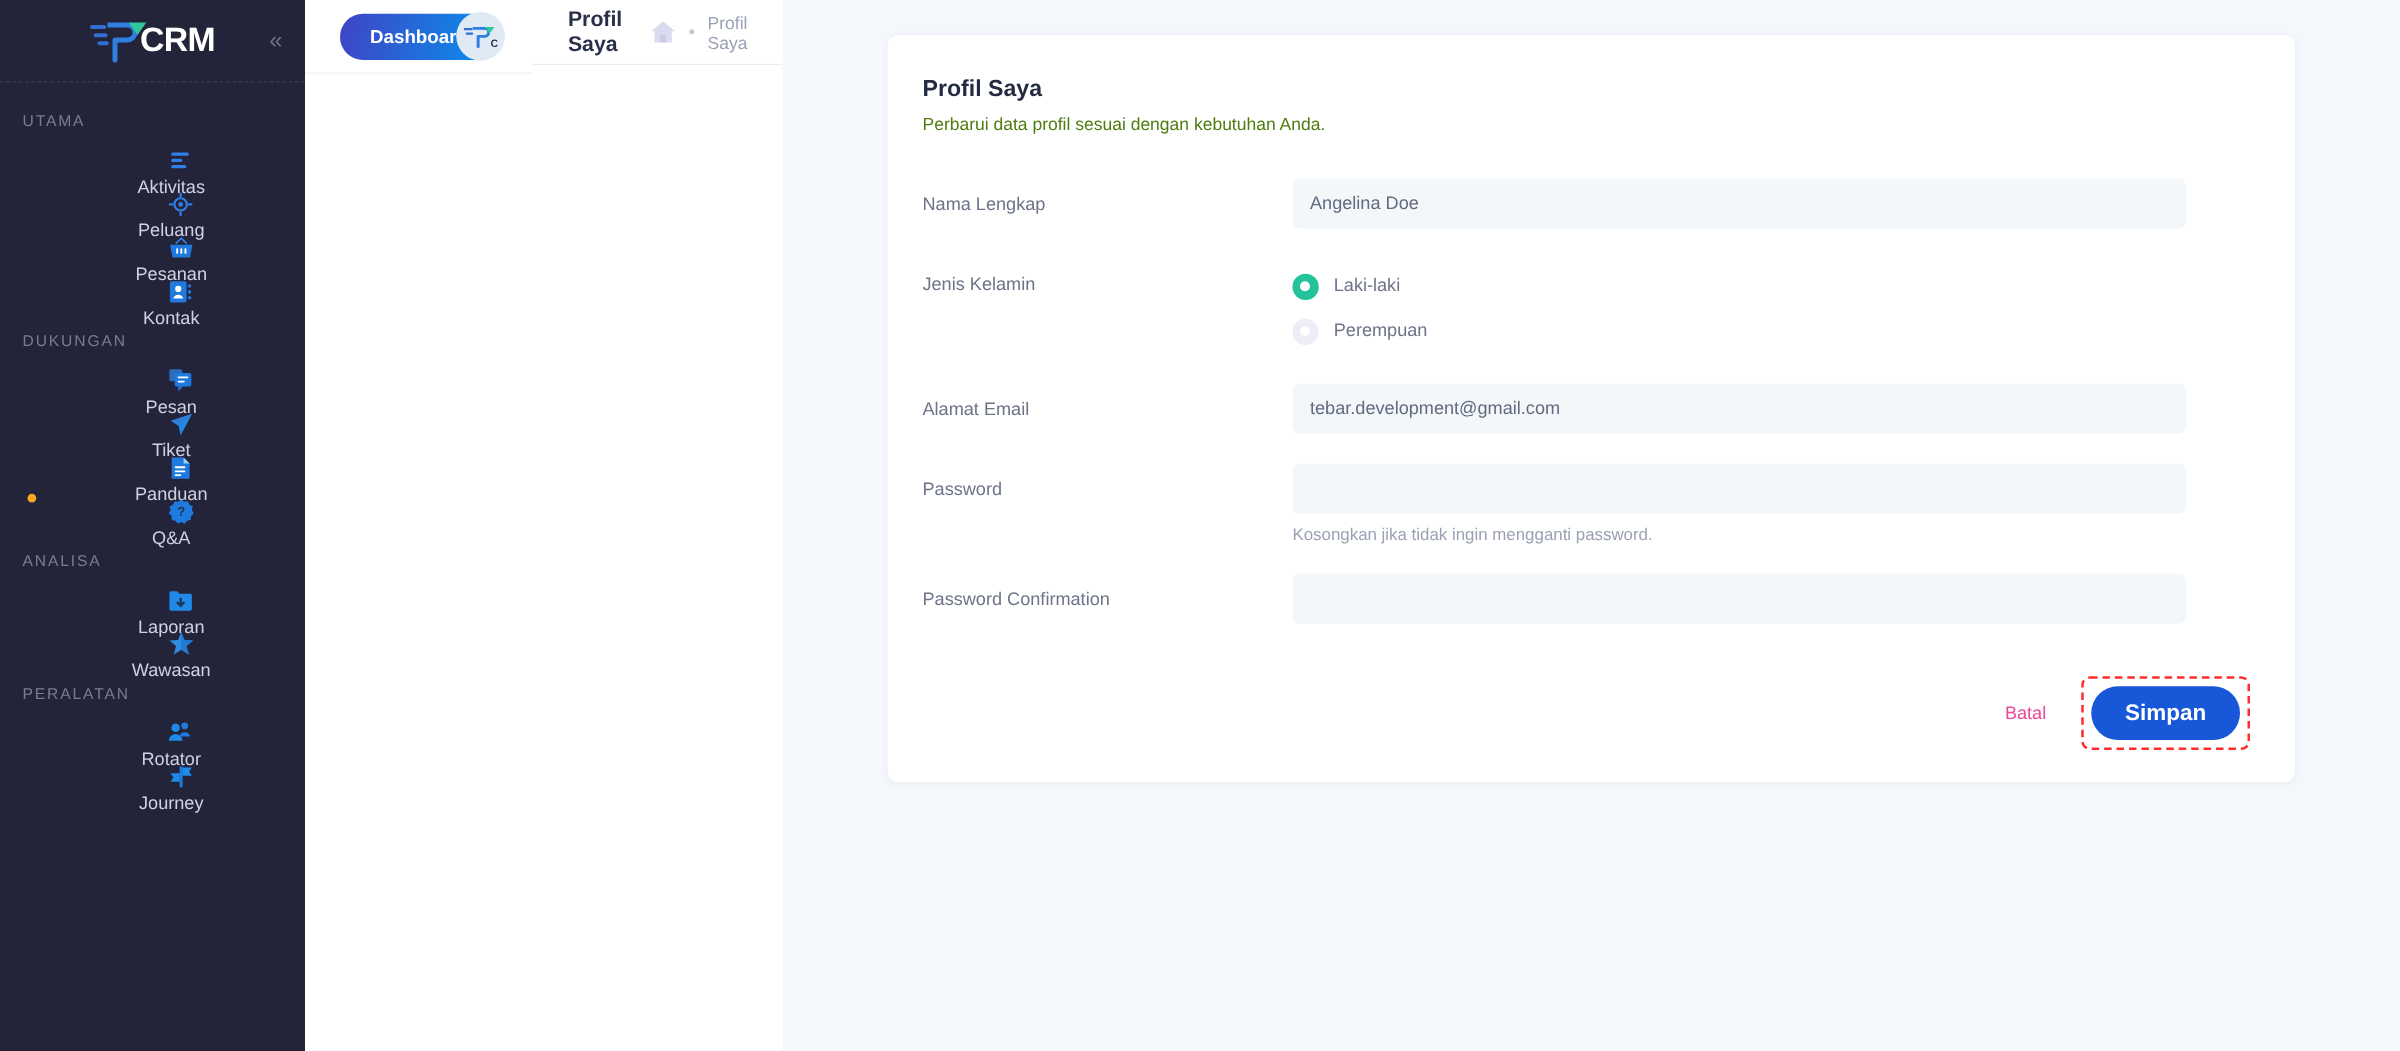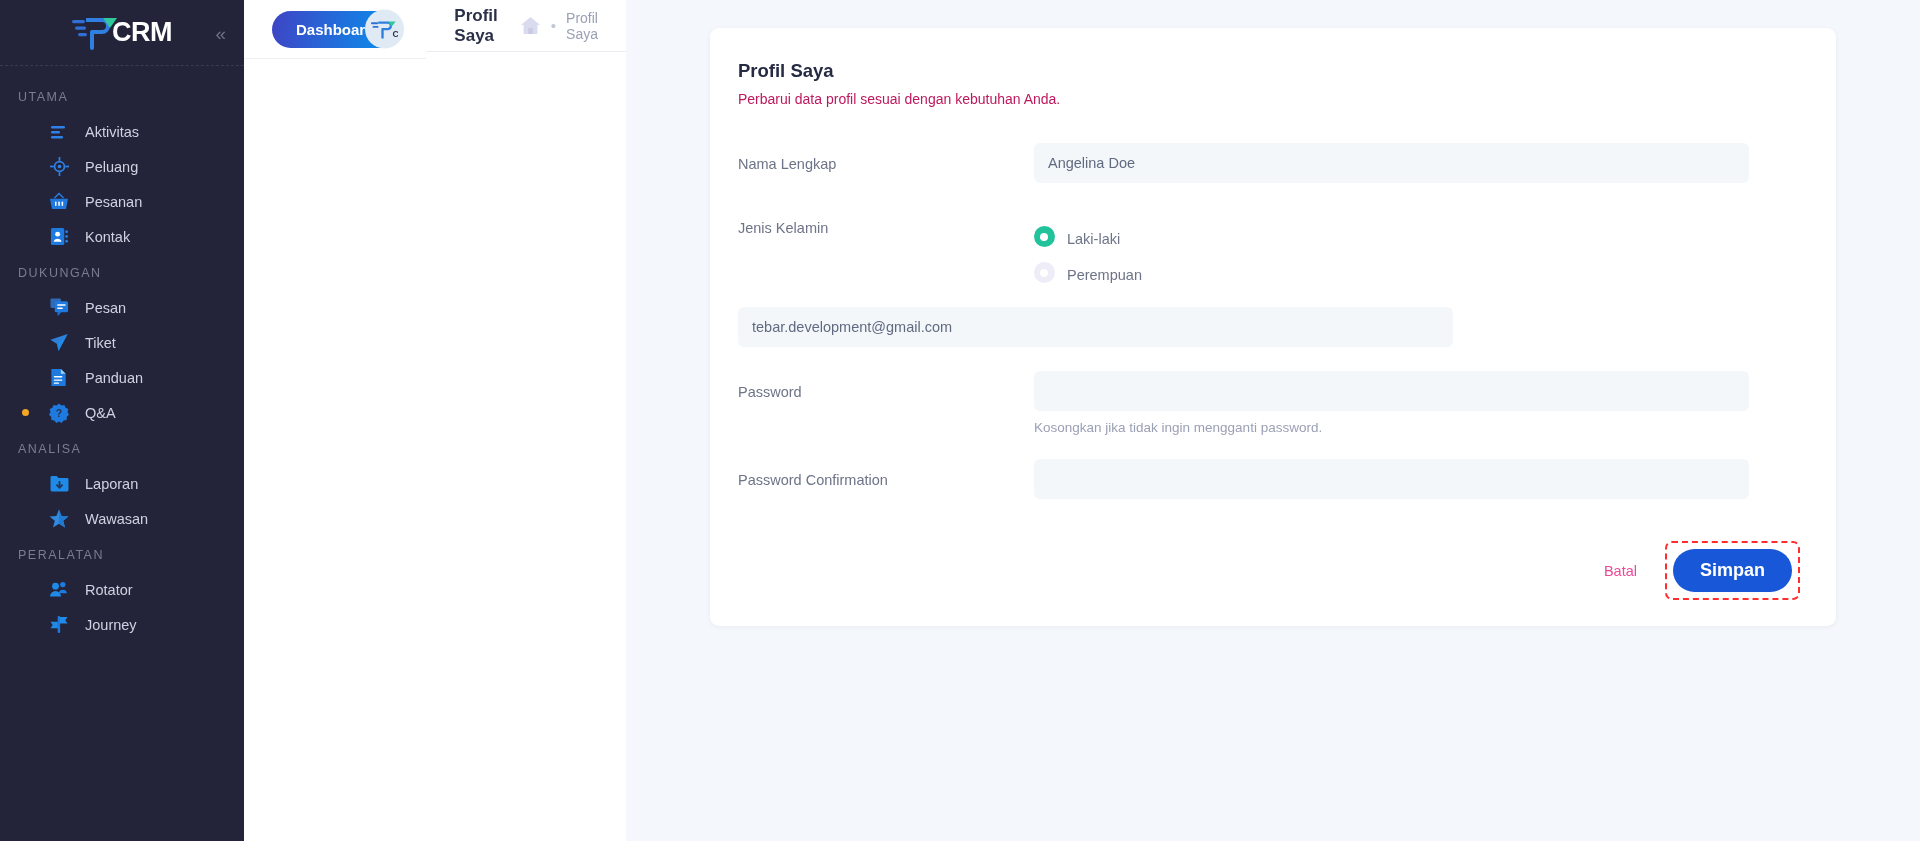--- a/index.html
+++ b/index.html
@@ -54,20 +54,21 @@
     padding: 12px 0 10px 18px;
     font-weight: 400;
   }
   .nav-item {
     display: flex;
     align-items: center;
     height: 35px;
     padding-left: 18px;
     cursor: pointer;
     position: relative;
+    flex-direction: column;
   }
   .nav-dot {
     position: absolute;
     left: 22px;
     width: 7px; height: 7px;
     border-radius: 50%;
     background: #f5a623;
   }
   .nav-icon {
     width: 28px; height: 24px;
@@ -175,21 +176,21 @@
     min-height: 545px;
   }
   .card-title {
     font-size: 18.5px;
     font-weight: bold;
     color: #262b44;
     margin-bottom: 9px;
   }
   .card-sub {
     font-size: 14px;
-    color: #be185d;
+    color: #4d7c0f;
     margin-bottom: 36px;
   }
 
   .form-row {
     display: flex;
     align-items: flex-start;
     margin-bottom: 24px;
   }
   .form-label {
     flex: 0 0 296px;
@@ -213,21 +214,21 @@
   .text-input::placeholder { color: #b6bdcc; }
   .help-text {
     font-size: 13.5px;
     color: #9aa1b5;
     margin-top: 9px;
   }
 
   .radio-group { padding-top: 4px; }
   .radio-line {
     display: flex;
-    align-items: flex-end;
+    align-items: center;
     height: 36px;
     cursor: pointer;
   }
   .radio {
     width: 21px; height: 21px;
     border-radius: 50%;
     display: flex;
     align-items: center;
     justify-content: center;
     flex: 0 0 21px;
@@ -501,20 +502,21 @@
               </div>
               <div class="radio-line">
                 <span class="radio off"></span>
                 <span class="radio-label">Perempuan</span>
               </div>
             </div>
           </div>
         </div>
 
         <div class="form-row">
+          <div class="form-label">Alamat Email</div>
           <div class="form-control">
             <input class="text-input" type="text" value="tebar.development@gmail.com" style="">
           </div>
         </div>
 
         <div class="form-row">
           <div class="form-label">Password</div>
           <div class="form-control">
             <input class="text-input" type="password" value="" style="">
             <div class="help-text">Kosongkan jika tidak ingin mengganti password.</div>

